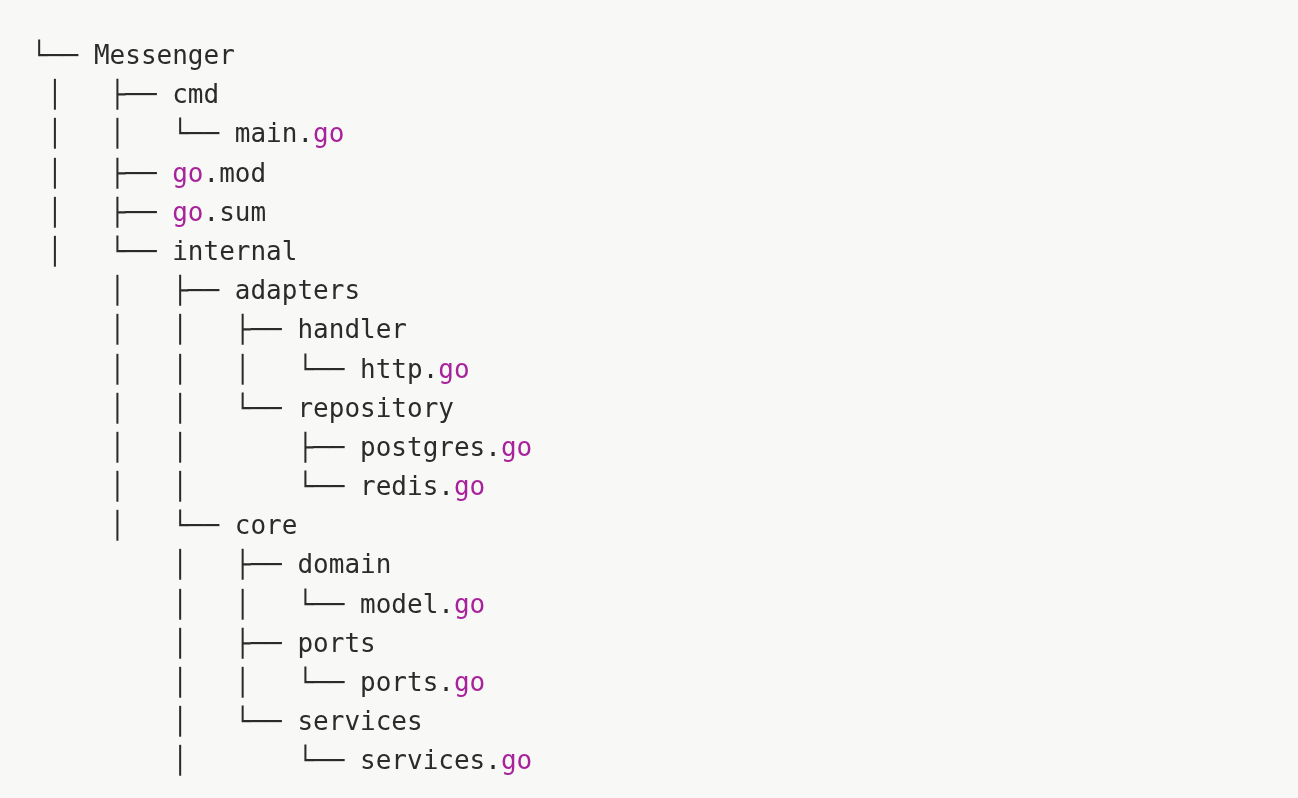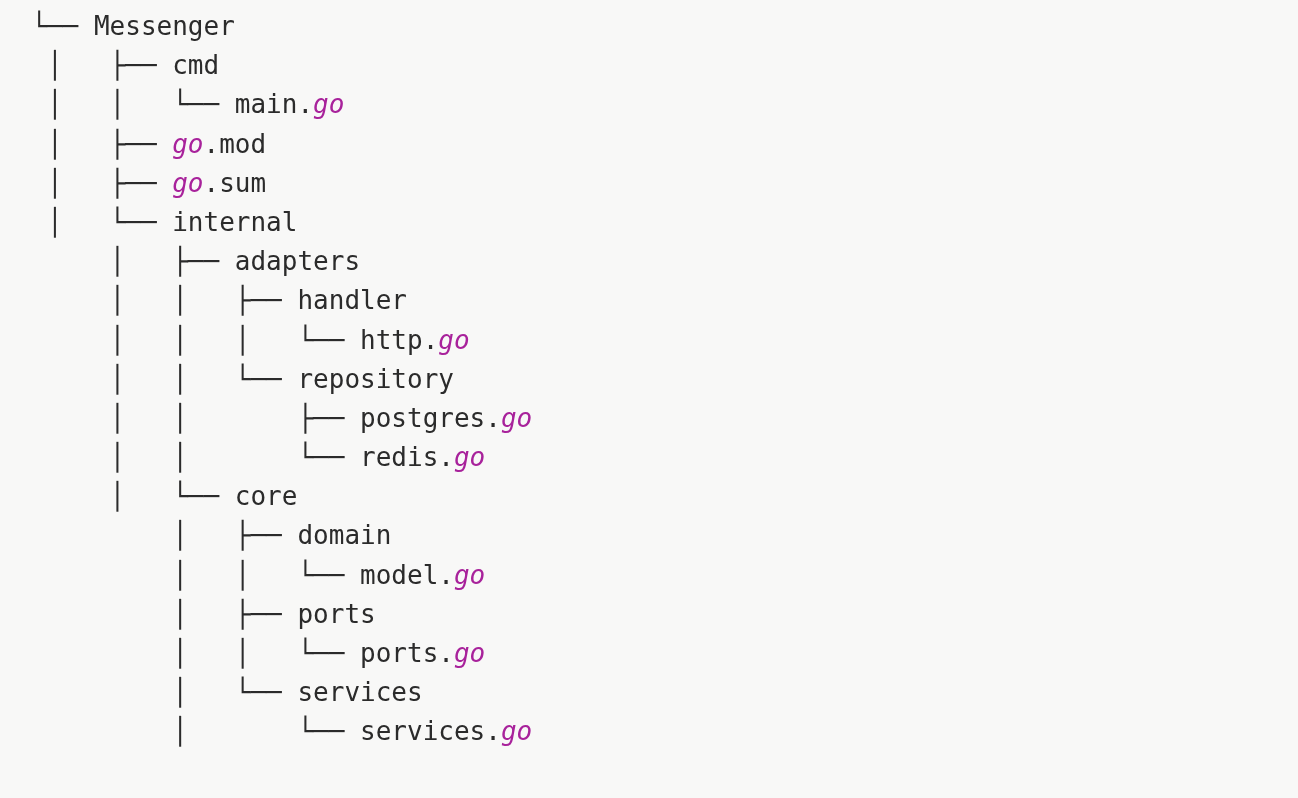--- a/index.html
+++ b/index.html
@@ -14,21 +14,21 @@
     font-family: "DejaVu Sans Mono", "Liberation Mono", monospace;
     overflow: hidden;
   }
 
   #tree {
     position: absolute;
     left: 0;
     top: 0;
     width: 1298px;
     height: 798px;
-    padding-top: 7px;
+    padding-top: 36px;
     box-sizing: border-box;
     font-size: 26px;
     line-height: 39.2px;
     color: #2b2b2b;
     white-space: pre;
     letter-spacing: 0;
     -webkit-font-smoothing: antialiased;
   }
 
   .tree-row {
@@ -42,19 +42,18 @@
     white-space: pre;
   }
 
   .node-name {
     color: #2b2b2b;
     white-space: pre;
   }
 
   .tok-go {
     color: #a8229b;
-    font-style: italic;
   }
 </style>
 </head>
 <body>
 
 <div id="tree"><span class="tree-row"><span class="tree-prefix">  └── </span><span class="node-name"><span>Messenger</span></span></span><span class="tree-row"><span class="tree-prefix">   │   ├── </span><span class="node-name"><span>cmd</span></span></span><span class="tree-row"><span class="tree-prefix">   │   │   └── </span><span class="node-name"><span>main.</span><span class="tok-go">go</span></span></span><span class="tree-row"><span class="tree-prefix">   │   ├── </span><span class="node-name"><span class="tok-go">go</span><span>.mod</span></span></span><span class="tree-row"><span class="tree-prefix">   │   ├── </span><span class="node-name"><span class="tok-go">go</span><span>.sum</span></span></span><span class="tree-row"><span class="tree-prefix">   │   └── </span><span class="node-name"><span>internal</span></span></span><span class="tree-row"><span class="tree-prefix">       │   ├── </span><span class="node-name"><span>adapters</span></span></span><span class="tree-row"><span class="tree-prefix">       │   │   ├── </span><span class="node-name"><span>handler</span></span></span><span class="tree-row"><span class="tree-prefix">       │   │   │   └── </span><span class="node-name"><span>http.</span><span class="tok-go">go</span></span></span><span class="tree-row"><span class="tree-prefix">       │   │   └── </span><span class="node-name"><span>repository</span></span></span><span class="tree-row"><span class="tree-prefix">       │   │       ├── </span><span class="node-name"><span>postgres.</span><span class="tok-go">go</span></span></span><span class="tree-row"><span class="tree-prefix">       │   │       └── </span><span class="node-name"><span>redis.</span><span class="tok-go">go</span></span></span><span class="tree-row"><span class="tree-prefix">       │   └── </span><span class="node-name"><span>core</span></span></span><span class="tree-row"><span class="tree-prefix">           │   ├── </span><span class="node-name"><span>domain</span></span></span><span class="tree-row"><span class="tree-prefix">           │   │   └── </span><span class="node-name"><span>model.</span><span class="tok-go">go</span></span></span><span class="tree-row"><span class="tree-prefix">           │   ├── </span><span class="node-name"><span>ports</span></span></span><span class="tree-row"><span class="tree-prefix">           │   │   └── </span><span class="node-name"><span>ports.</span><span class="tok-go">go</span></span></span><span class="tree-row"><span class="tree-prefix">           │   └── </span><span class="node-name"><span>services</span></span></span><span class="tree-row"><span class="tree-prefix">           │       └── </span><span class="node-name"><span>services.</span><span class="tok-go">go</span></span></span></div>
 
 </body></html>

